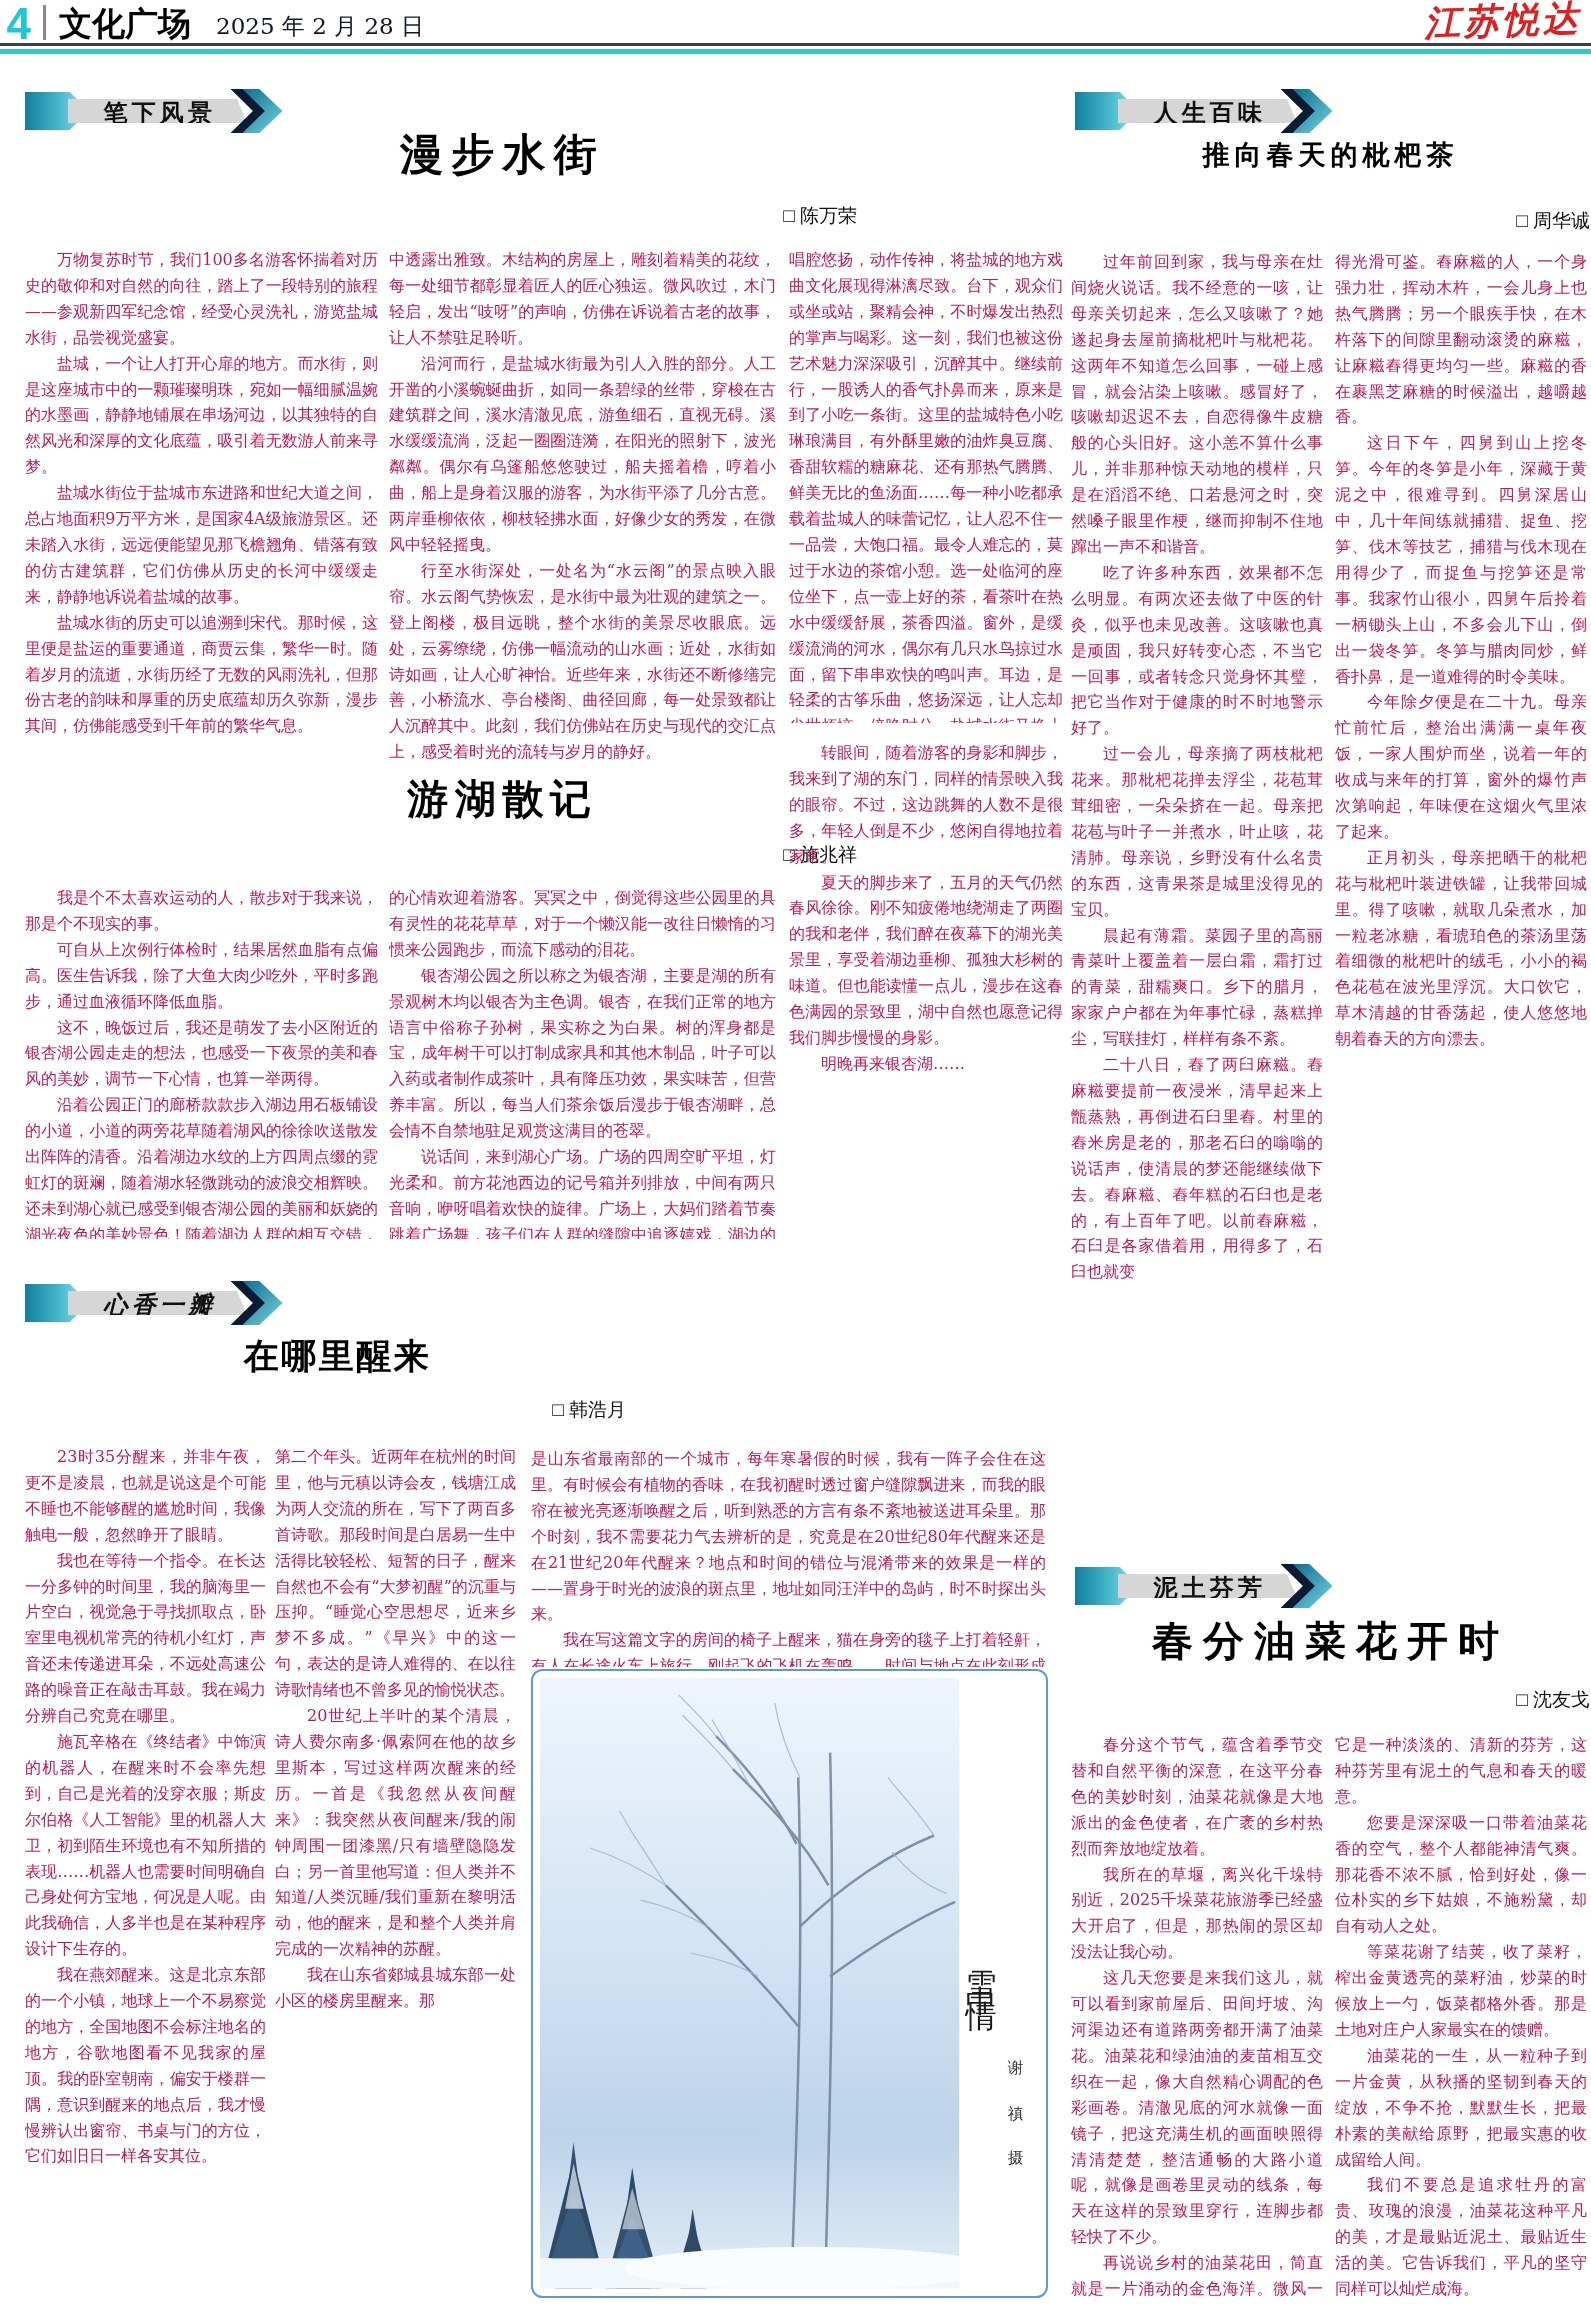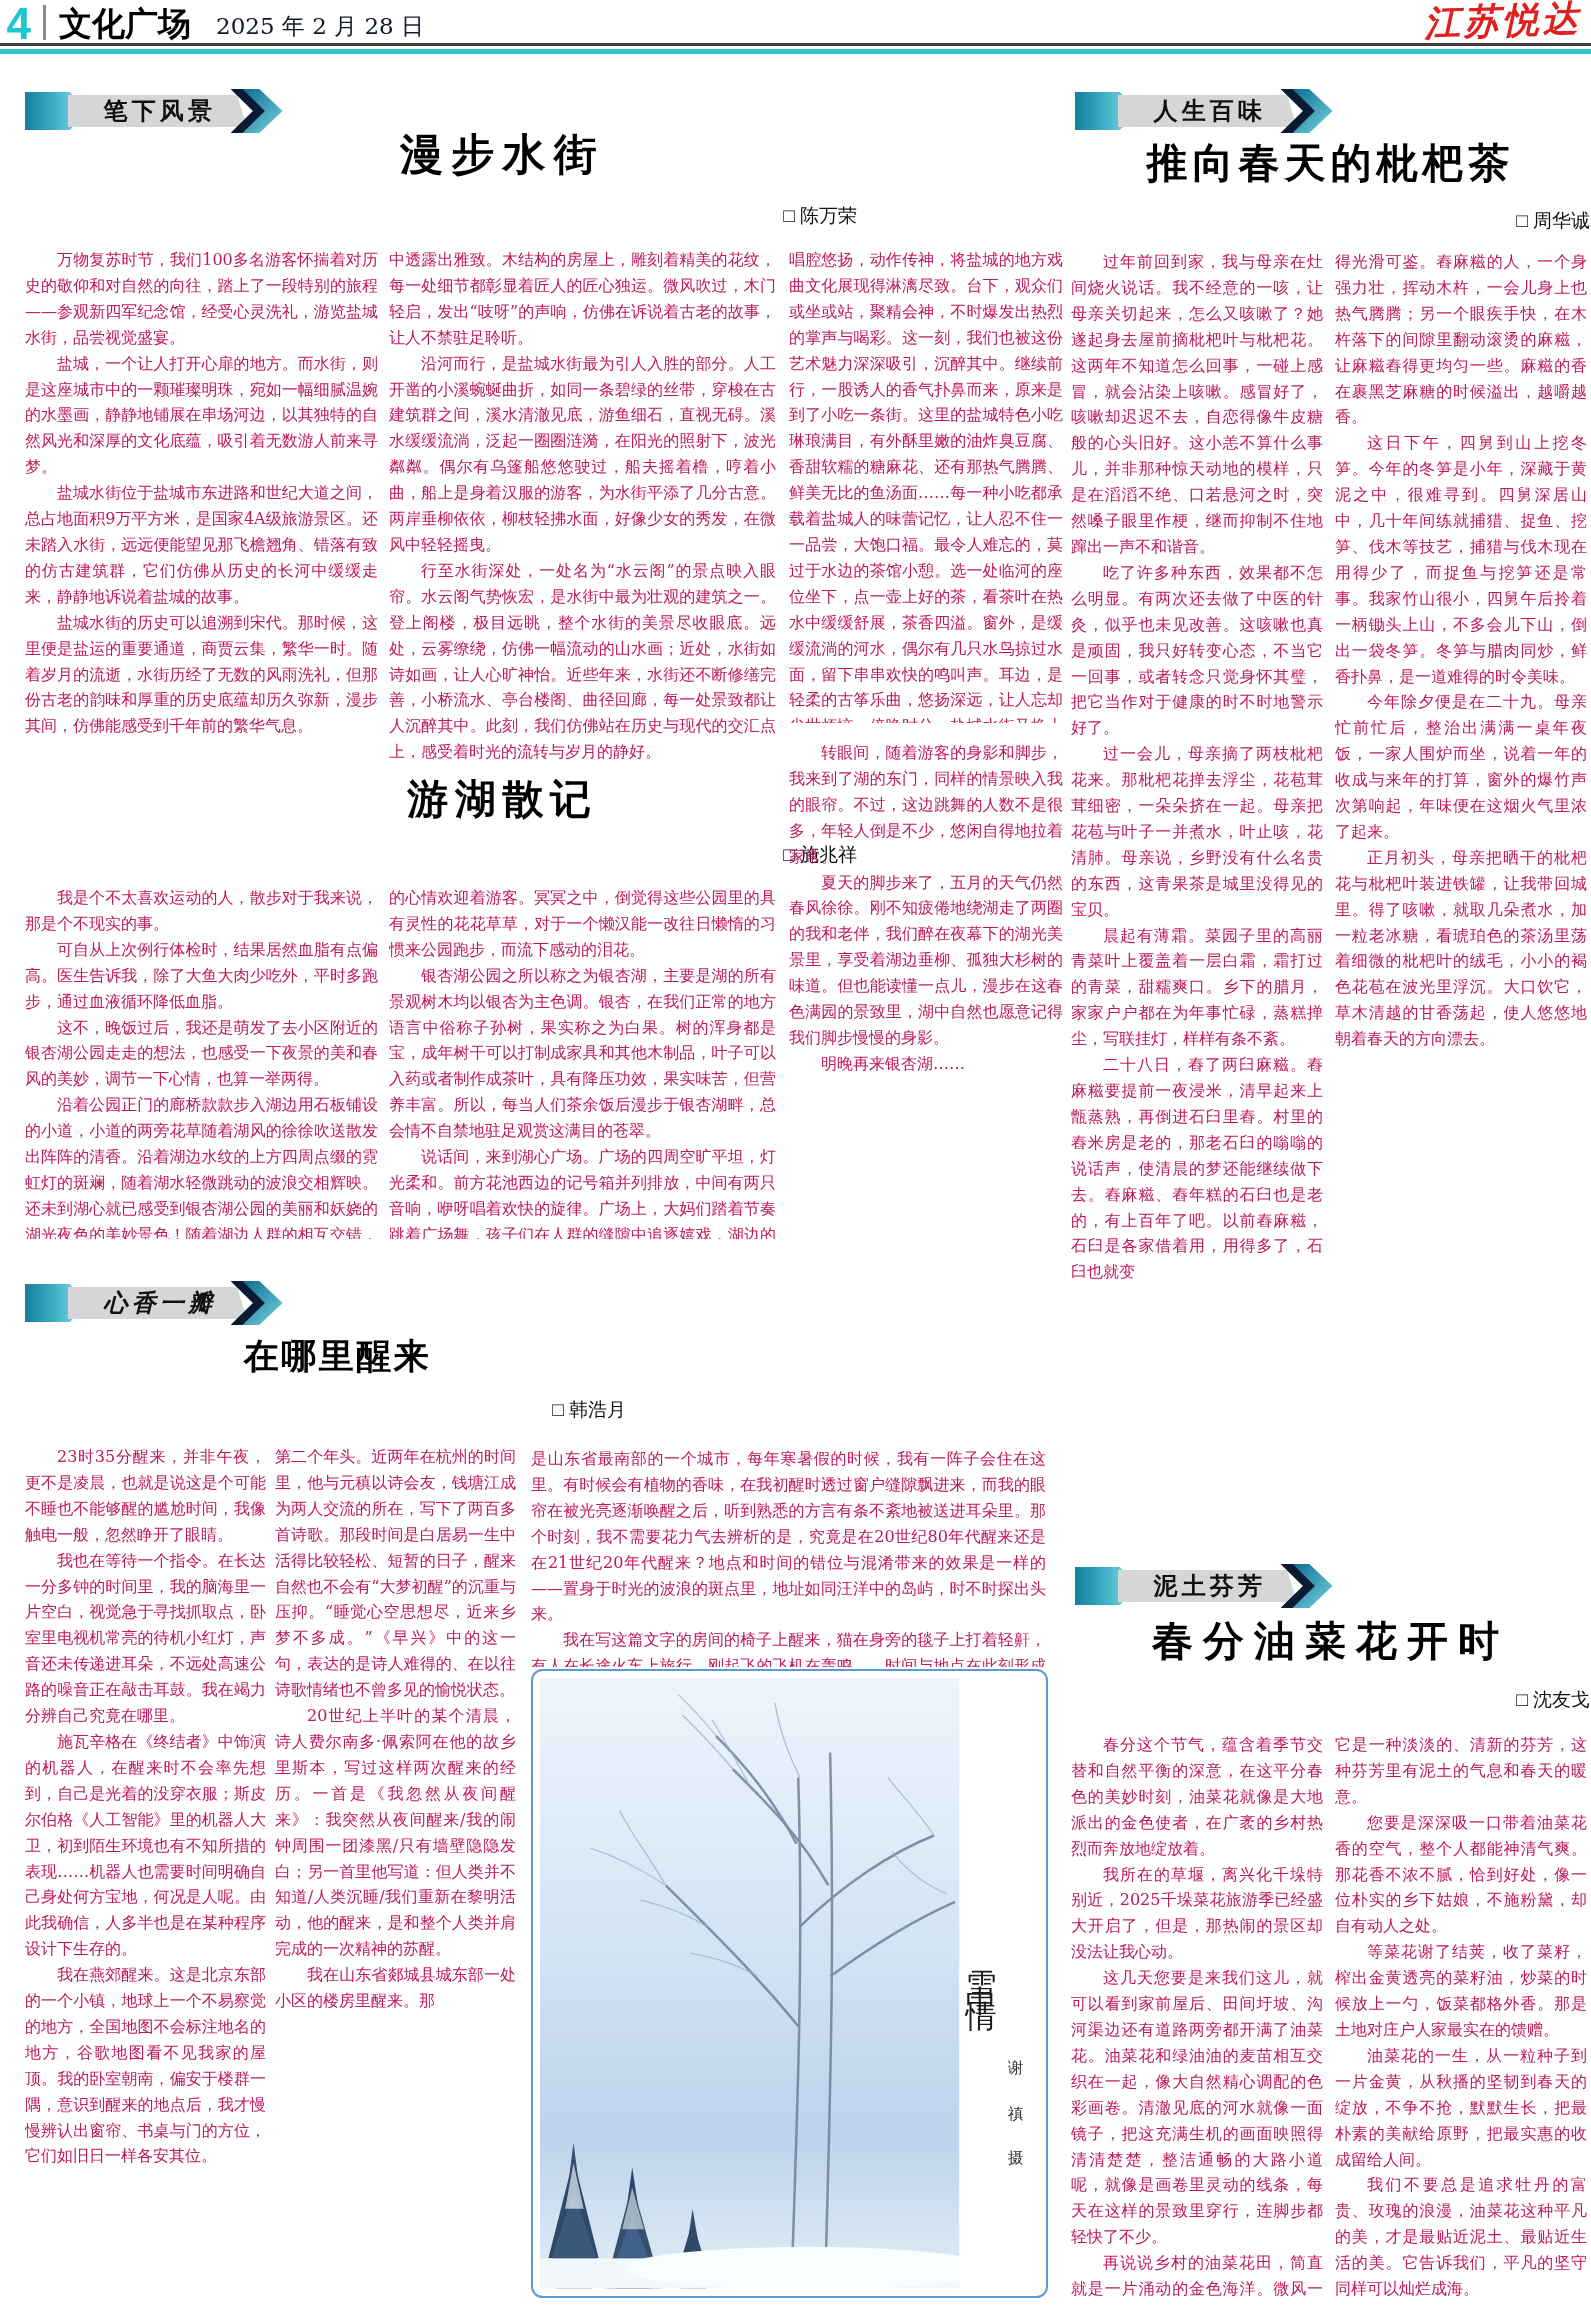--- a/index.html
+++ b/index.html
@@ -15,22 +15,22 @@
   .paper-logo{font-family:"DejaVu Serif",serif;font-style:italic;font-weight:bold;font-size:36px;
               color:#e01f1f;letter-spacing:3.3px;transform:rotate(-2deg);line-height:1;}
   .rule-dark{left:0;top:43px;width:1591px;height:2.5px;background:#3f3f3f;}
   .rule-cyan{left:0;top:49px;width:1591px;height:5px;background:#35c3cd;}
 
   
   .badge{display:flex;align-items:center;height:38px;}
   .badge-arrow{width:64px;height:38px;flex:none;
      background:linear-gradient(90deg,#0f7f9e 0%,#49b9cd 55%,#9fe2ea 100%);
      clip-path:polygon(0 0,70% 0,100% 50%,70% 100%,0 100%);}
-  .badge-body{height:20px;margin-left:-21.4px;padding:12px 31px 0 36px;background:#d6d6d6;
-     display:flex;align-items:flex-end;clip-path:polygon(0 0,calc(100% - 10px) 0,100% 100%,0 100%);}
+  .badge-body{height:20px;margin-left:-21.4px;padding:4px 31px 0 36px;background:#d6d6d6;
+     display:flex;align-items:center;clip-path:polygon(0 0,calc(100% - 10px) 0,100% 100%,0 100%);}
   .badge-label{font-family:"Liberation Sans",sans-serif;font-weight:bold;font-size:24px;
      color:#101010;letter-spacing:4.1px;white-space:nowrap;}
   .chev{width:40px;height:44px;margin-left:-16.5px;flex:none;
      clip-path:polygon(0 0,42% 0,100% 50%,42% 100%,0 100%,56% 50%);}
   .chev-1{background:#0b1b33;}
   .chev-2{background:linear-gradient(135deg,#0c6f8f,#79d4e2);margin-left:-28px;}
 
   
   .art-title{font-family:"Liberation Sans",sans-serif;font-weight:bold;color:#000;
      text-align:center;line-height:1.15;white-space:nowrap;}
@@ -113,21 +113,21 @@
 
 <section>
   <div class="abs badge" style="left:1075px;top:92px;">
     <div class="badge-arrow"></div>
     <div class="badge-body">
         <span class="badge-label">人生百味</span>
       </div>
     <div class="chev chev-1"></div>
     <div class="chev chev-2"></div>
   </div>
-  <h2 class="abs art-title" style="left:1071px;top:140px;width:519px;font-size:41px;letter-spacing:5px;margin:0;">推向春天的枇杷茶</h2>
+  <h2 class="abs art-title" style="left:1071px;top:140px;width:519px;font-size:27px;letter-spacing:5px;margin:0;">推向春天的枇杷茶</h2>
   <div class="abs art-author" style="left:1071px;top:208px;width:519px;">□ 周华诚</div>
   <div class="abs col" style="left:1071px;top:249px;width:252px;height:1282px;">
       <p>过年前回到家，我与母亲在灶间烧火说话。我不经意的一咳，让母亲关切起来，怎么又咳嗽了？她遂起身去屋前摘枇杷叶与枇杷花。这两年不知道怎么回事，一碰上感冒，就会沾染上咳嗽。感冒好了，咳嗽却迟迟不去，自恋得像牛皮糖般的心头旧好。这小恙不算什么事儿，并非那种惊天动地的模样，只是在滔滔不绝、口若悬河之时，突然嗓子眼里作梗，继而抑制不住地蹿出一声不和谐音。</p>
       <p>吃了许多种东西，效果都不怎么明显。有两次还去做了中医的针灸，似乎也未见改善。这咳嗽也真是顽固，我只好转变心态，不当它一回事，或者转念只觉身怀其璧，把它当作对于健康的时不时地警示好了。</p>
       <p>过一会儿，母亲摘了两枝枇杷花来。那枇杷花掸去浮尘，花苞茸茸细密，一朵朵挤在一起。母亲把花苞与叶子一并煮水，叶止咳，花清肺。母亲说，乡野没有什么名贵的东西，这青果茶是城里没得见的宝贝。</p>
       <p>晨起有薄霜。菜园子里的高丽青菜叶上覆盖着一层白霜，霜打过的青菜，甜糯爽口。乡下的腊月，家家户户都在为年事忙碌，蒸糕掸尘，写联挂灯，样样有条不紊。</p>
       <p>二十八日，舂了两臼麻糍。舂麻糍要提前一夜浸米，清早起来上甑蒸熟，再倒进石臼里舂。村里的舂米房是老的，那老石臼的嗡嗡的说话声，使清晨的梦还能继续做下去。舂麻糍、舂年糕的石臼也是老的，有上百年了吧。以前舂麻糍，石臼是各家借着用，用得多了，石臼也就变</p>
     </div>
   <div class="abs col" style="left:1335px;top:249px;width:252px;height:1262px;">
       <p class="cont">得光滑可鉴。舂麻糍的人，一个身强力壮，挥动木杵，一会儿身上也热气腾腾；另一个眼疾手快，在木杵落下的间隙里翻动滚烫的麻糍，让麻糍舂得更均匀一些。麻糍的香在裹黑芝麻糖的时候溢出，越嚼越香。</p>

